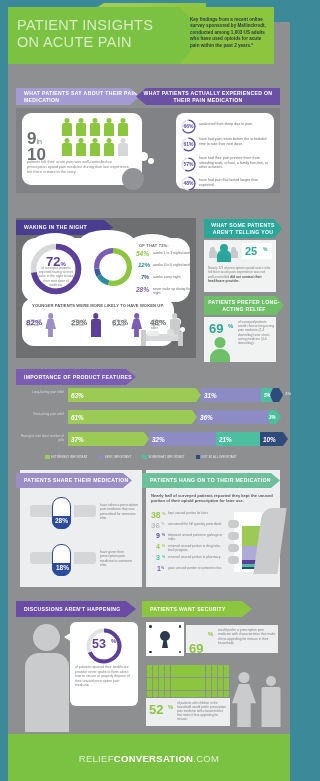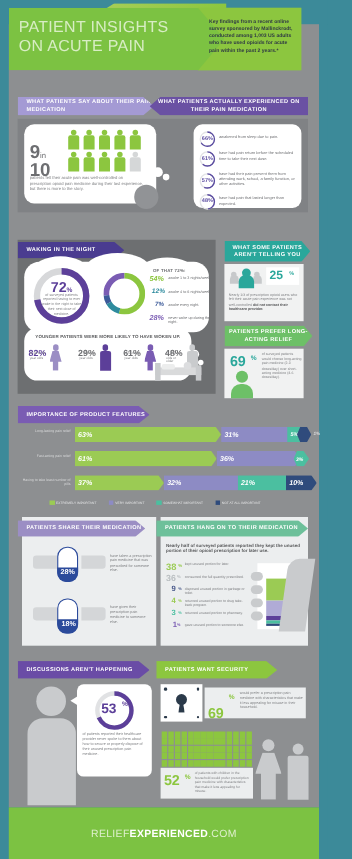--- a/index.html
+++ b/index.html
@@ -587,17 +587,17 @@
     <div class="body" style="top:11px;width:19px;height:40px;background:#c9cbcd;"></div>
   </div>
 
   <div style="position:absolute;left:146px;top:698px;width:84px;height:28px;background:#eceeef;"></div>
   <span style="position:absolute;left:149px;top:702px;font-size:13px;font-weight:bold;color:#8cc63f;">52</span>
   <span style="position:absolute;left:168px;top:704px;font-size:6px;font-weight:bold;color:#8cc63f;">%</span>
   <div style="position:absolute;left:177px;top:701px;width:50px;font-size:3.1px;line-height:4px;color:#808285;">of patients with children in the household would prefer prescription pain medicine with characteristics that make it less appealing for misuse.</div>
 
   <div class="footer">
     <div class="footer-l2">
-      <span>RELIEF</span><b>EXPERIENCED</b><span>.COM</span>
+      <span>RELIEF</span><b>CONVERSATION</b><span>.COM</span>
     </div>
   </div>
 
 </div>
 
 </body></html>

